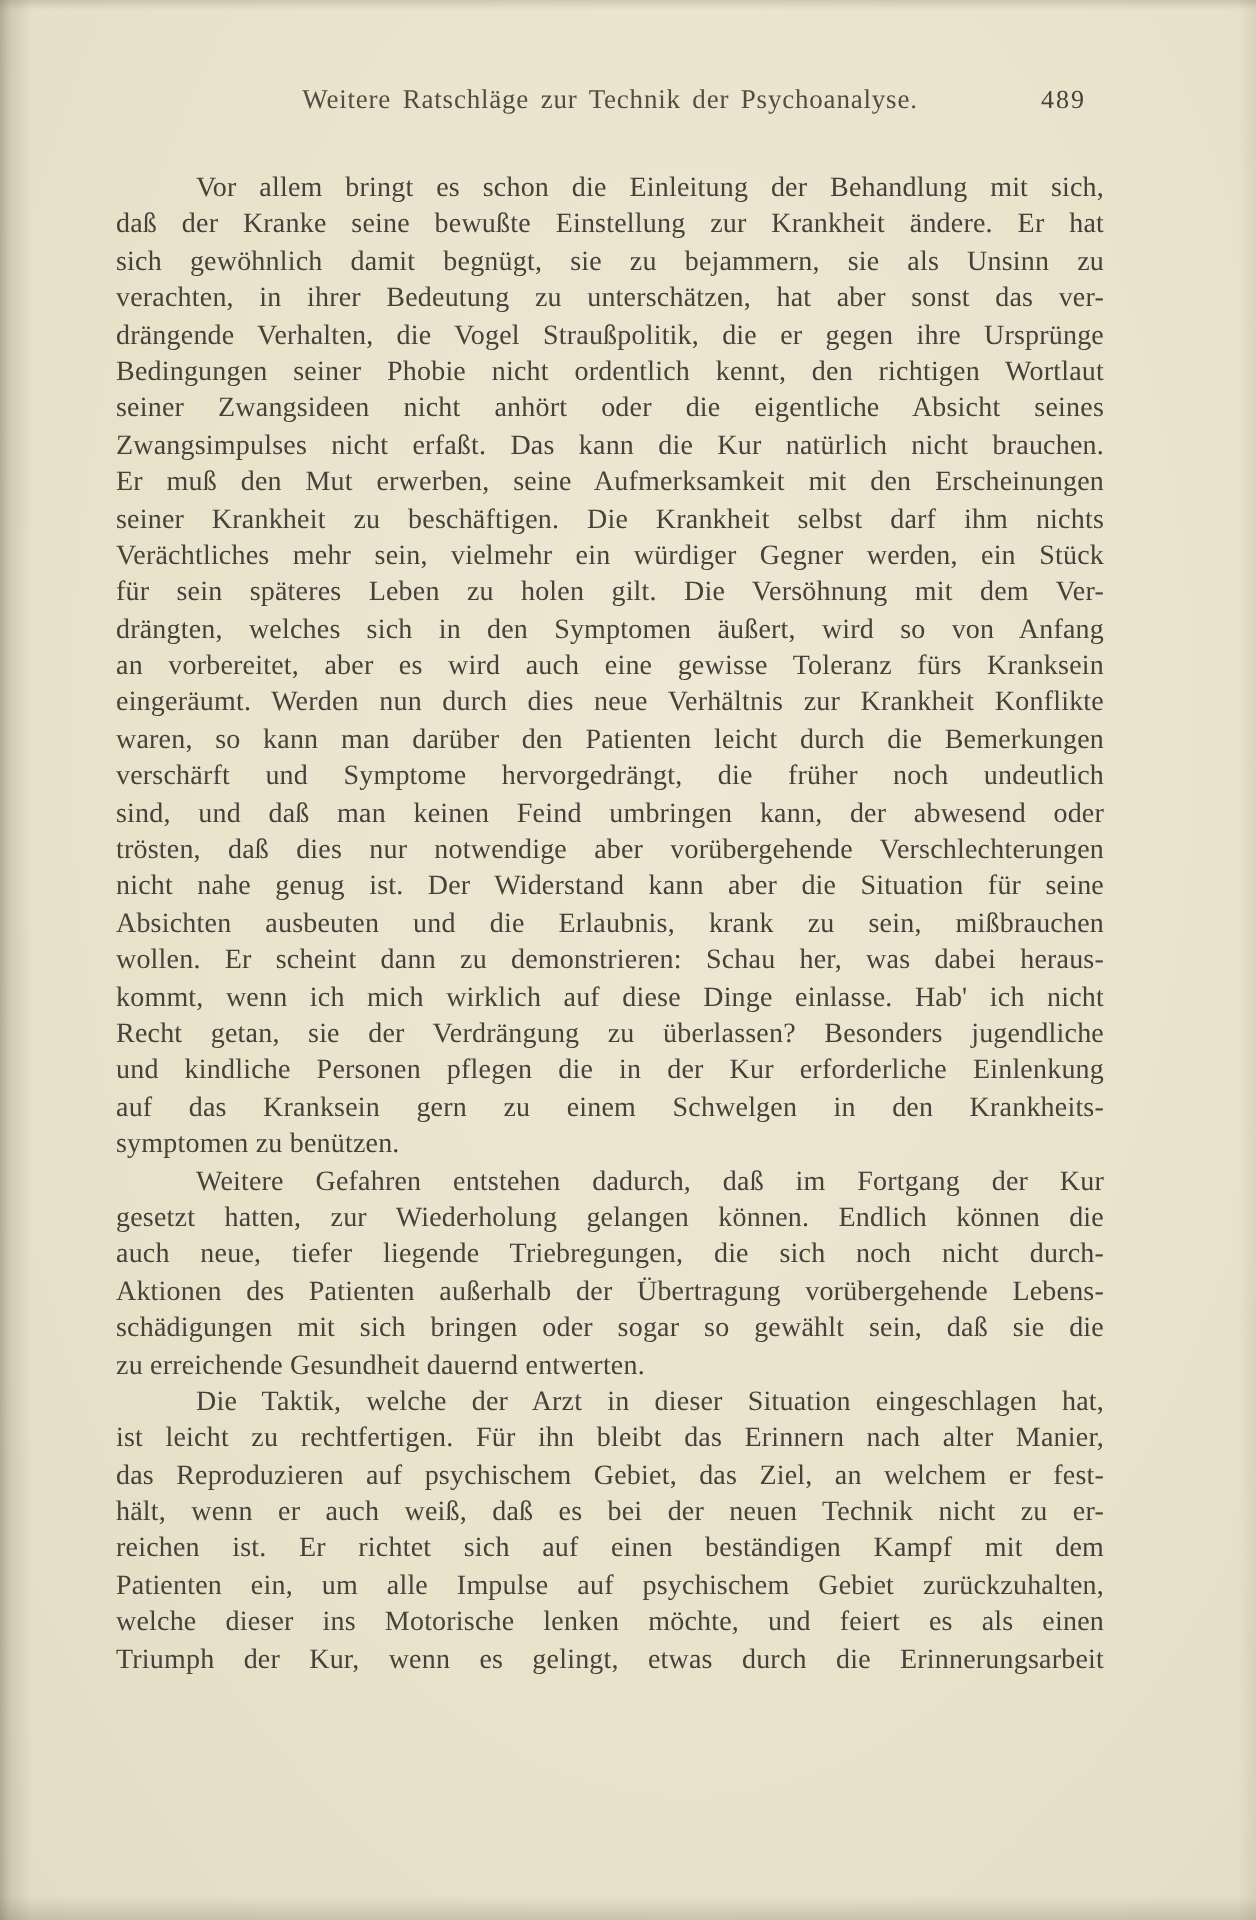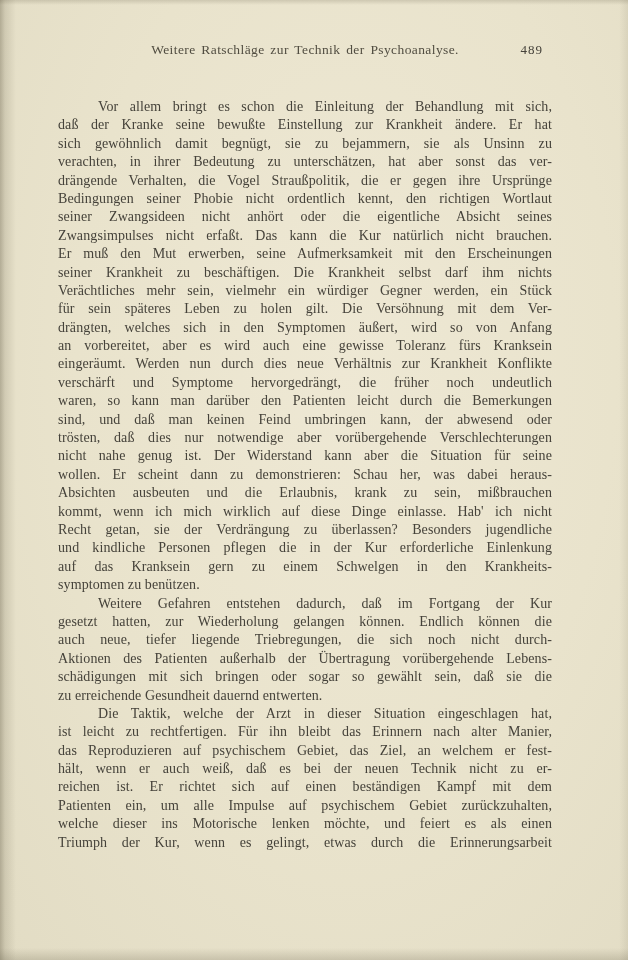--- a/index.html
+++ b/index.html
@@ -37,21 +37,21 @@
   .page-number {
     position: absolute;
     right: 9px;
     top: 0;
     font-size: 13px;
     letter-spacing: 1px;
     color: #45423a;
   }
   .body-text {
     position: absolute;
-    top: 98px;
+    top: 86px;
     left: 58px;
     width: 494px;
     font-size: 14px;
     letter-spacing: 0.1px;
   }
   .paragraph { margin: 0; padding: 0; }
   .line {
     height: 18.4px;
     line-height: 18.4px;
     text-align: justify;
@@ -82,27 +82,27 @@
         <div class="line">Bedingungen seiner Phobie nicht ordentlich kennt, den richtigen Wortlaut</div>
         <div class="line">seiner Zwangsideen nicht anhört oder die eigentliche Absicht seines</div>
         <div class="line">Zwangsimpulses nicht erfaßt. Das kann die Kur natürlich nicht brauchen.</div>
         <div class="line">Er muß den Mut erwerben, seine Aufmerksamkeit mit den Erscheinungen</div>
         <div class="line">seiner Krankheit zu beschäftigen. Die Krankheit selbst darf ihm nichts</div>
         <div class="line">Verächtliches mehr sein, vielmehr ein würdiger Gegner werden, ein Stück</div>
         <div class="line">für sein späteres Leben zu holen gilt. Die Versöhnung mit dem Ver-</div>
         <div class="line">drängten, welches sich in den Symptomen äußert, wird so von Anfang</div>
         <div class="line">an vorbereitet, aber es wird auch eine gewisse Toleranz fürs Kranksein</div>
         <div class="line">eingeräumt. Werden nun durch dies neue Verhältnis zur Krankheit Konflikte</div>
+        <div class="line">waren, so kann man darüber den Patienten leicht durch die Bemerkungen</div>
         <div class="line">verschärft und Symptome hervorgedrängt, die früher noch undeutlich</div>
-        <div class="line">waren, so kann man darüber den Patienten leicht durch die Bemerkungen</div>
         <div class="line">sind, und daß man keinen Feind umbringen kann, der abwesend oder</div>
         <div class="line">trösten, daß dies nur notwendige aber vorübergehende Verschlechterungen</div>
         <div class="line">nicht nahe genug ist. Der Widerstand kann aber die Situation für seine</div>
+        <div class="line">Absichten ausbeuten und die Erlaubnis, krank zu sein, mißbrauchen</div>
         <div class="line">wollen. Er scheint dann zu demonstrieren: Schau her, was dabei heraus-</div>
-        <div class="line">Absichten ausbeuten und die Erlaubnis, krank zu sein, mißbrauchen</div>
         <div class="line">kommt, wenn ich mich wirklich auf diese Dinge einlasse. Hab' ich nicht</div>
         <div class="line">Recht getan, sie der Verdrängung zu überlassen? Besonders jugendliche</div>
         <div class="line">und kindliche Personen pflegen die in der Kur erforderliche Einlenkung</div>
         <div class="line">auf das Kranksein gern zu einem Schwelgen in den Krankheits-</div>
         <div class="line endline">symptomen zu benützen.</div>
       </div>
       <div class="paragraph">
         <div class="line indent">Weitere Gefahren entstehen dadurch, daß im Fortgang der Kur</div>
         <div class="line">gesetzt hatten, zur Wiederholung gelangen können. Endlich können die</div>
         <div class="line">auch neue, tiefer liegende Triebregungen, die sich noch nicht durch-</div>

